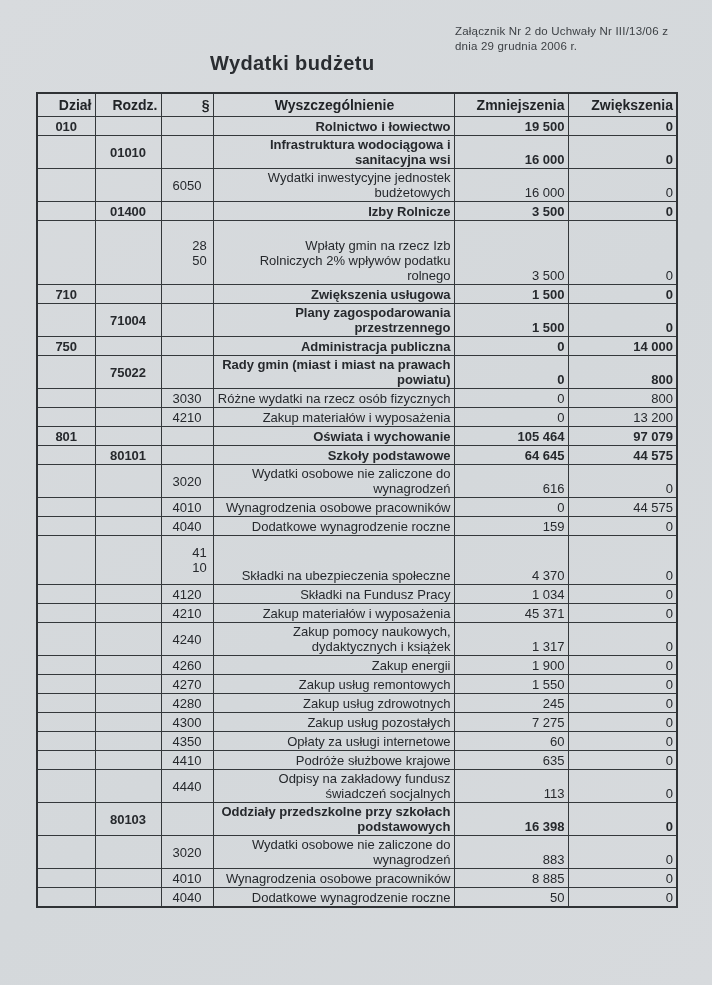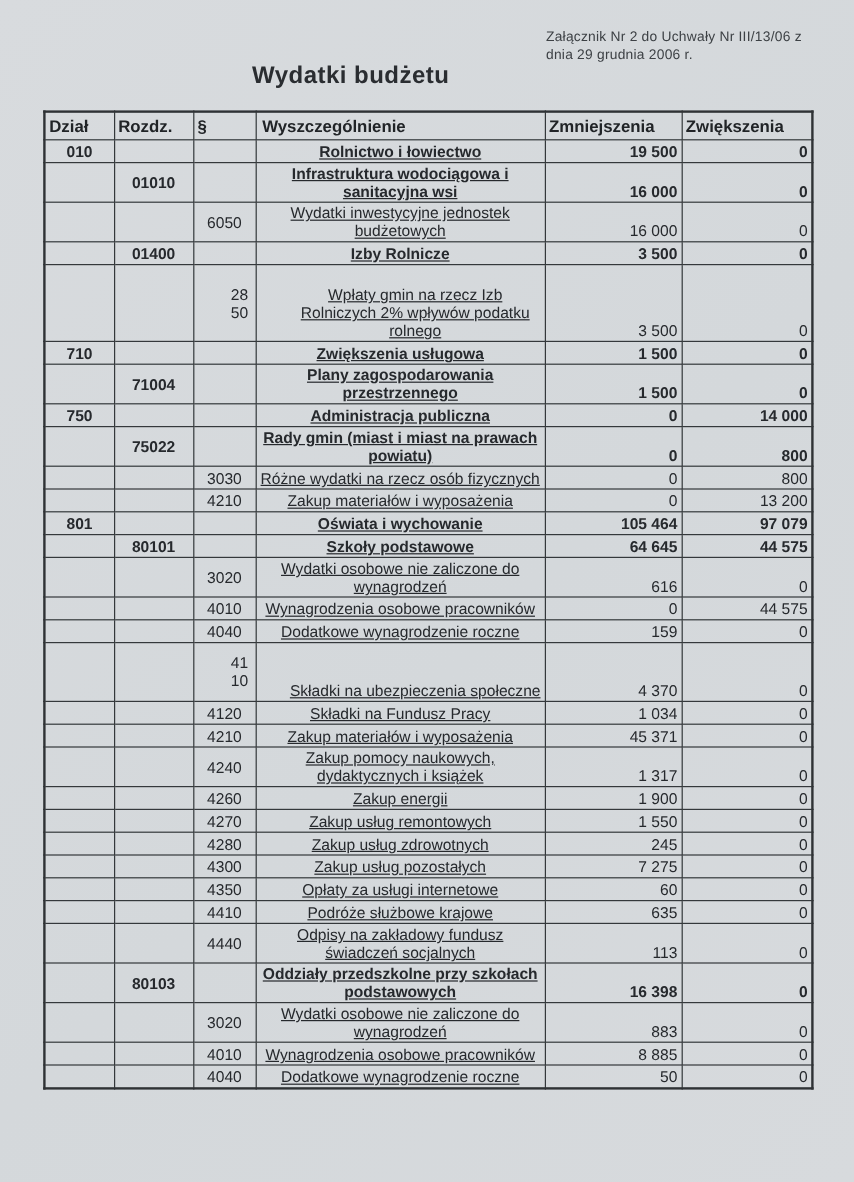--- a/index.html
+++ b/index.html
@@ -51,39 +51,38 @@
     line-height: 15px;
     padding: 1px 3px;
     overflow: hidden;
     word-wrap: break-word;
   }
   table.budget th {
     height: 20px;
     font-size: 14px;
     font-weight: bold;
     vertical-align: middle;
-    text-align: left;
+    text-align: right;
     color: #212427;
   }
-  table.budget th.h-name { text-align: left; padding-left: 5px; }
+  table.budget th.h-name { text-align: center; padding-left: 5px; }
   td.c-code {
     text-align: center;
     font-weight: bold;
     vertical-align: middle;
   }
   td.c-par {
     text-align: center;
     font-weight: normal;
     vertical-align: middle;
   }
   td.c-name {
-    text-align: center;
+    text-align: right;
     vertical-align: bottom;
     padding-left: 5px;
-    text-decoration: underline;
   }
   td.c-num {
     text-align: right;
     vertical-align: bottom;
     padding-right: 5px;
   }
   tr.bold td.c-name,
   tr.bold td.c-num {
     font-weight: bold;
   }

